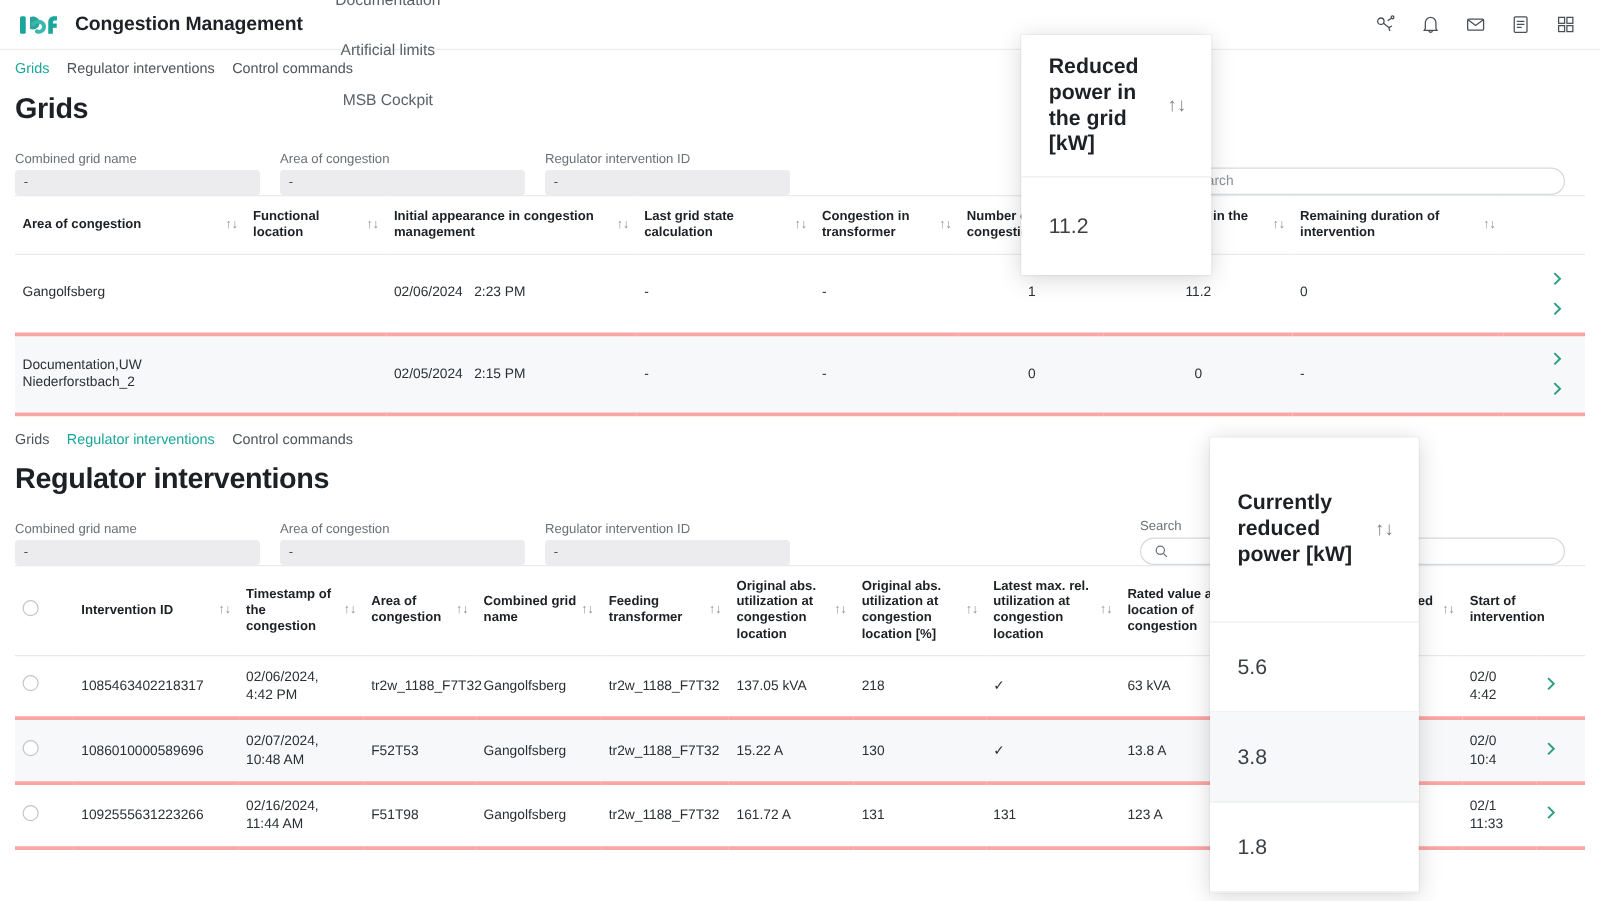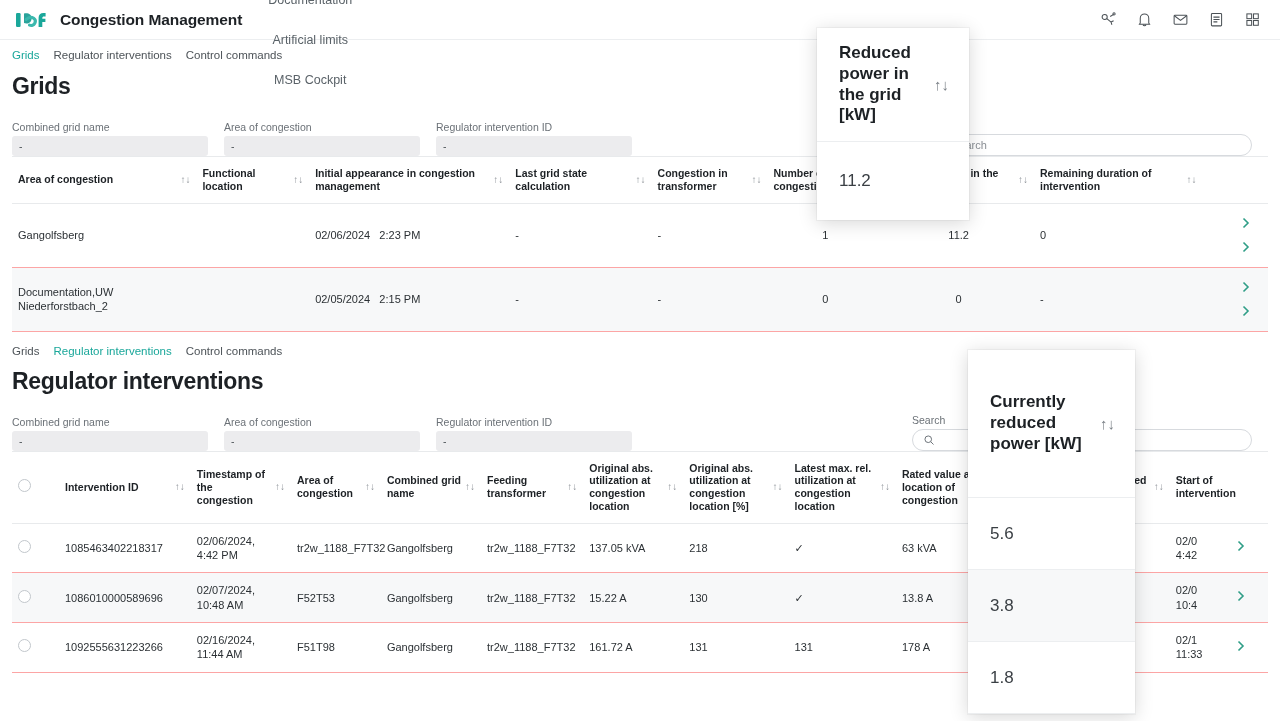--- a/index.html
+++ b/index.html
@@ -62,21 +62,21 @@
     font-size: 10.5px; font-weight: 700; color: #1d2125;
     padding: 10px 6px; line-height: 1.22;
     border-top: 1px solid #e8eaec; border-bottom: 1px solid #e8eaec;
     background: #fff;
   }
   .th-in { display: flex; align-items: center; justify-content: space-between; gap: 4px; }
   .th-in .txt { flex: 1 1 auto; }
   .sort { flex: 0 0 auto; color: #8b9096; font-size: 10px; line-height: 1; cursor: pointer; }
   .tbl tbody td {
     font-size: 11px; color: #2b3034; padding: 10px 6px; line-height: 1.3;
-    border-bottom: 1px solid #fca5a5; vertical-align: middle;
+    border-bottom: 3px solid #fca5a5; vertical-align: middle;
   }
   .tbl tbody tr.alt td { background: #f7f8f9; }
   .red { color: #d3325c; }
   .chev { color: #2f9e87; display: inline-flex; cursor: pointer; }
   .grids-tbl .chev-cell { text-align: right; padding-right: 16px; }
   .stack-chev { display:flex; flex-direction: column; align-items: flex-end; gap: 10px; }
   .radio {
     width: 13px; height: 13px; border: 1px solid #c2c7cc; border-radius: 50%;
     display: inline-block; background: #fff; cursor: pointer;
   }
@@ -509,21 +509,21 @@
           <td>
               <div>02/16/2024,</div>
               <div>11:44 AM</div>
             </td>
           <td>F51T98</td>
           <td>Gangolfsberg</td>
           <td>tr2w_1188_F7T32</td>
           <td class="red">161.72 A</td>
           <td>131</td>
           <td>131</td>
-          <td>178 A</td>
+          <td>123 A</td>
           <td>1.8</td>
           <td></td>
           <td>
               <div>02/1</div>
               <div>11:33</div>
             </td>
           <td><span class="chev">
                 <svg width="12" height="14" viewBox="0 0 12 14" fill="none" stroke="currentColor" stroke-width="1.6">
                   <path d="M3.5 2.5L8 7l-4.5 4.5"></path>
                 </svg>

